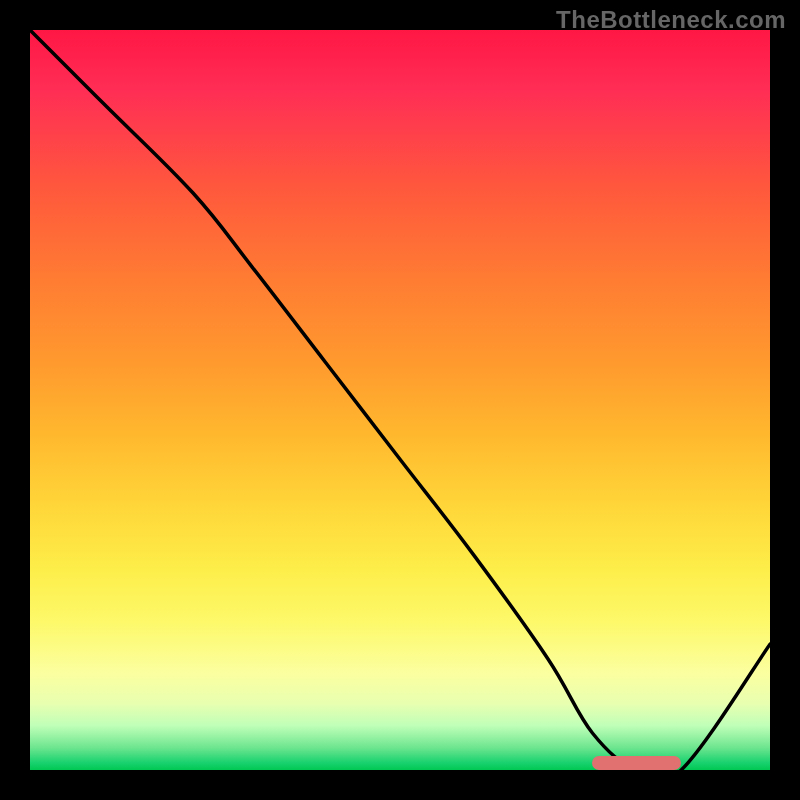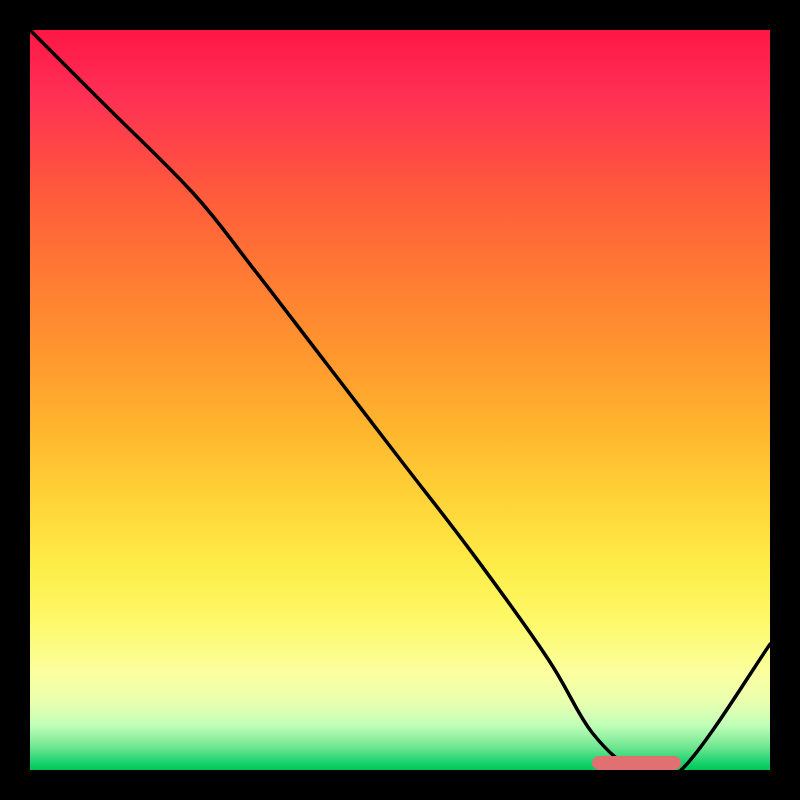--- a/index.html
+++ b/index.html
@@ -73,20 +73,21 @@
     border-radius: 7px;
     background: #e17171;
     z-index: 3;
   }
 </style>
 </head>
 <body>
 
 <div class="container">
 
+  <div class="watermark">TheBottleneck.com</div>
 
   <div class="plot-area">
     <div class="gradient-bg"></div>
 
     <svg class="curve-svg" viewBox="0 0 740 740" preserveAspectRatio="none">
       <path id="curve-path" fill="none" stroke="#000000" stroke-width="3.5" stroke-linecap="round" stroke-linejoin="round" d="M 0 0 C 13.32 13.32, 44.696 44.69600000000001, 74 74 C 103.304 103.30399999999999, 136.16000000000003 133.49599999999995, 162.8 162.79999999999995 C 189.44 192.10399999999996, 198.024 206.16399999999996, 222 236.79999999999995 C 245.976 267.4359999999999, 269.36 298.36799999999994, 296 332.99999999999994 C 322.64 367.63199999999995, 343.36 394.568, 370 429.2 C 396.64 463.832, 417.36 489.436, 444 525.4 C 470.64 561.364, 496.688 597.032, 518 629 C 539.312 660.968, 546.4159999999999 683.02, 562.4 703 C 578.384 722.98, 590.8159999999999 733.34, 606.8 740 C 622.784 746.66, 627.224 762.644, 651.2 740 C 675.176 717.356, 724.016 636.844, 740 614.2"></path>
     </svg>
 
     <div id="marker" class="marker" style="left: 562.4px; width: 88.8px; top: 725.6px; background: rgb(225, 113, 113);"></div>
   </div>

